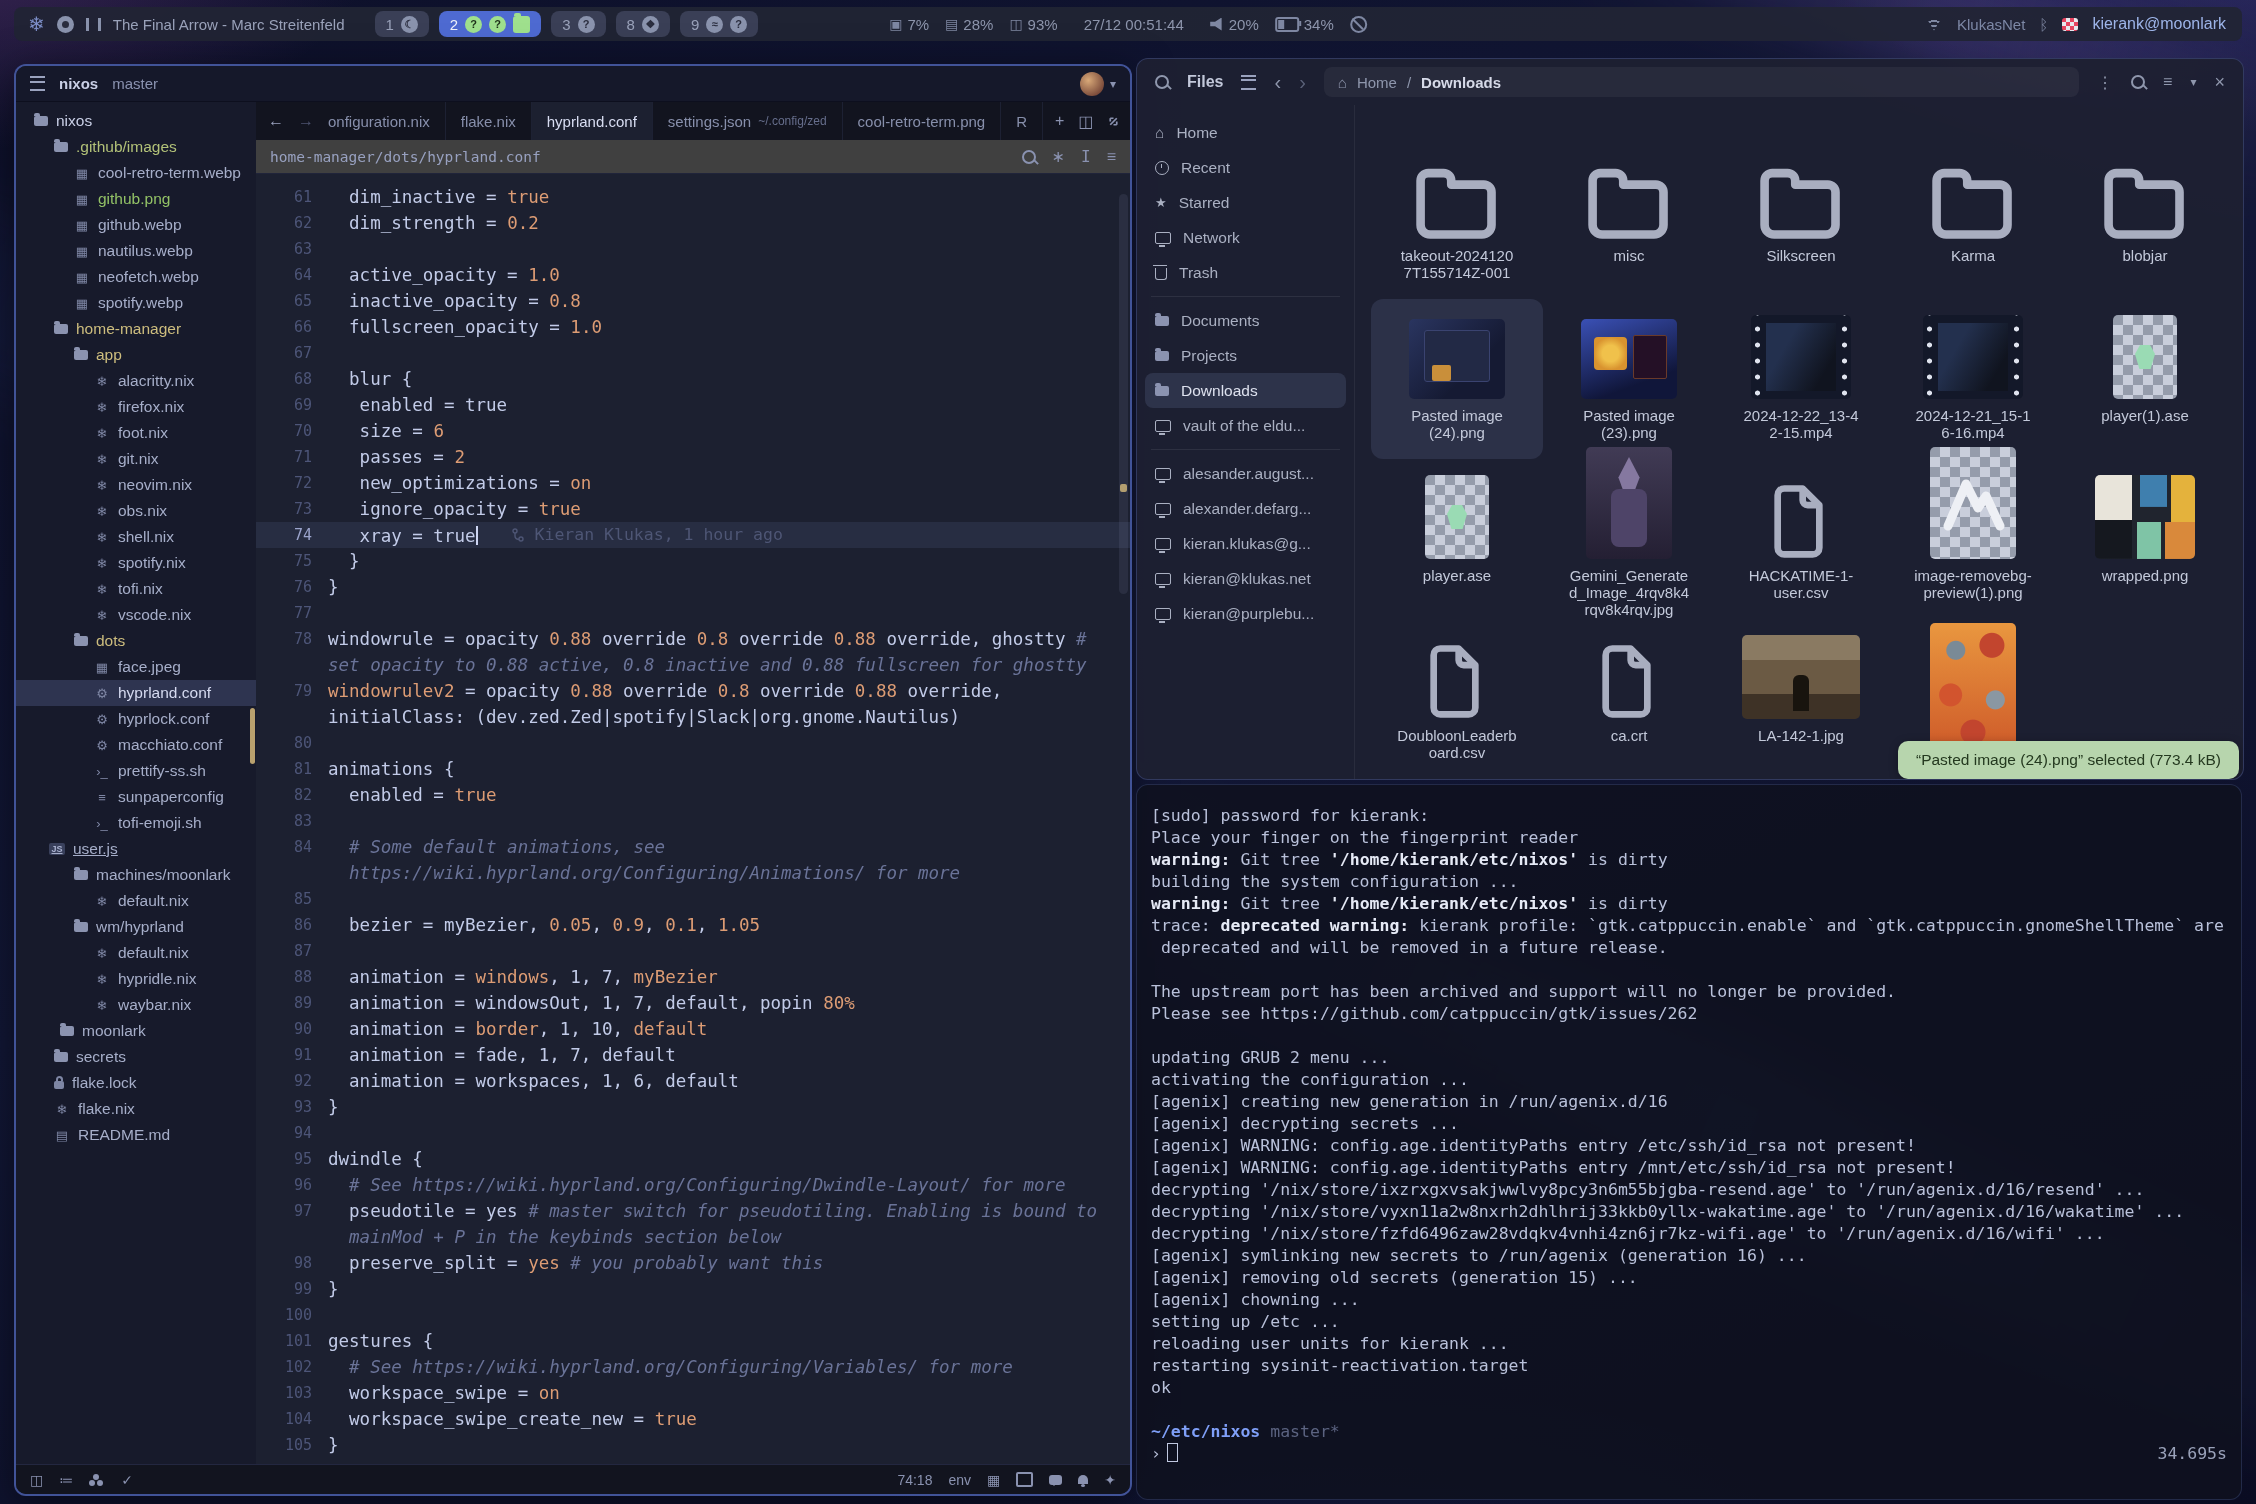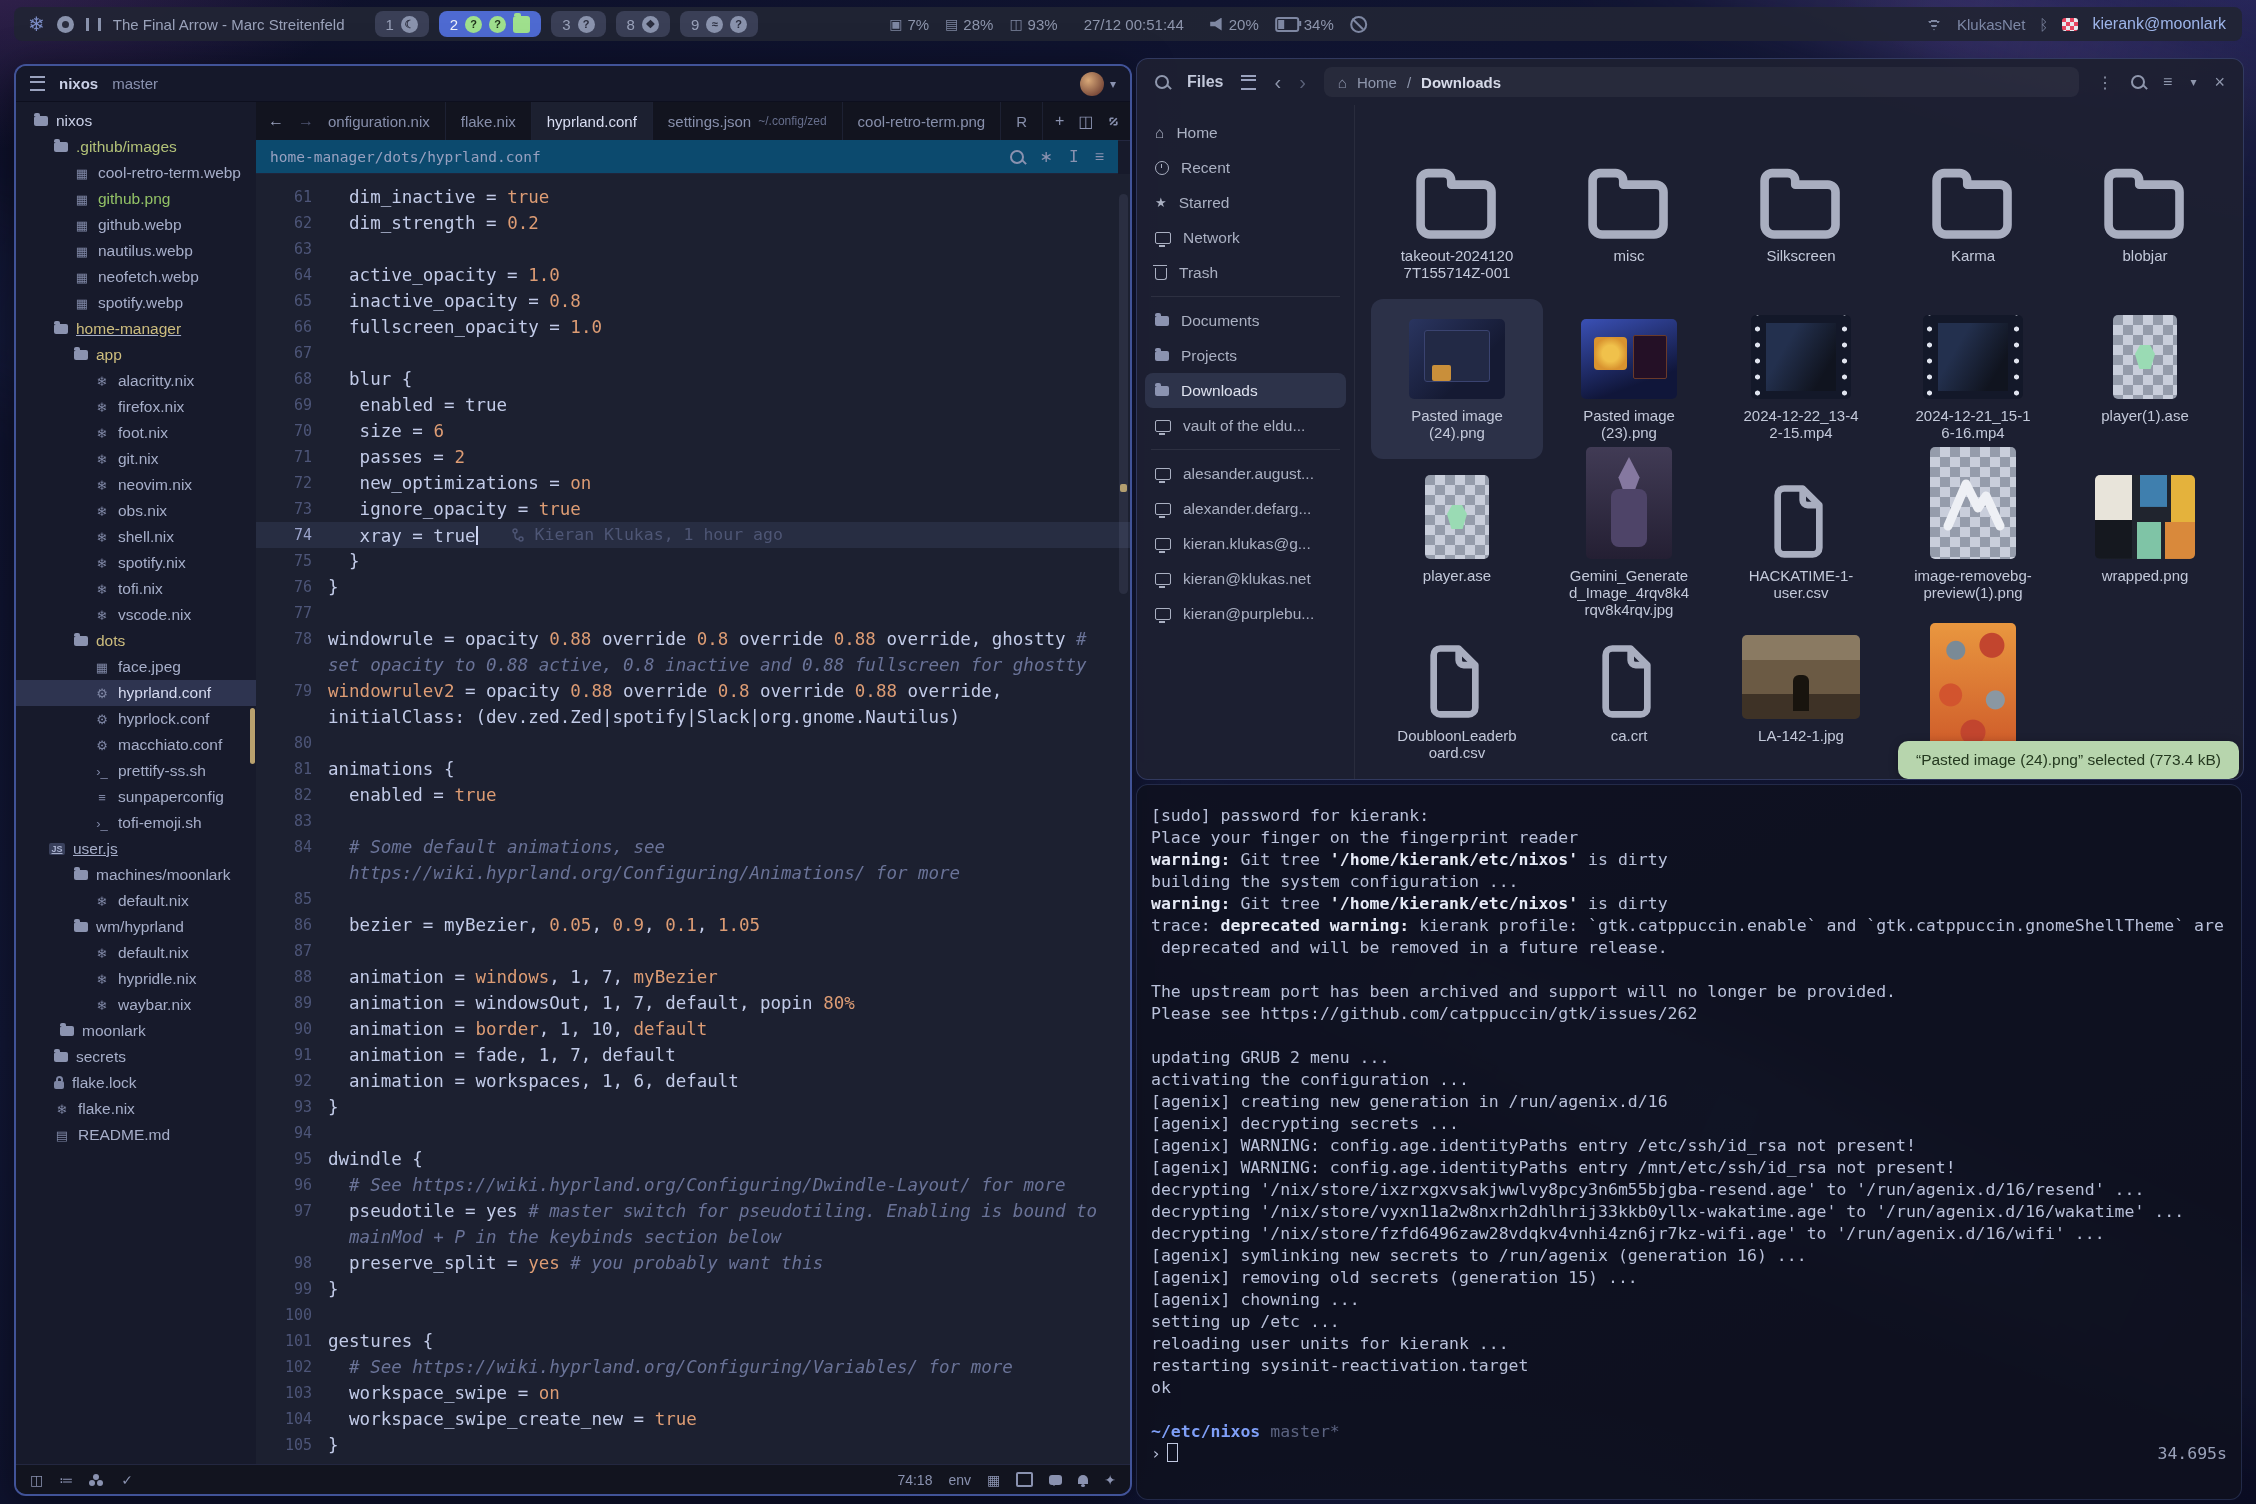--- a/index.html
+++ b/index.html
@@ -81,21 +81,21 @@
 
   #zed-tabs{position:absolute;left:240px;top:36px;right:0;height:38px;background:#12141f;border-bottom:1px solid #232740;display:flex;align-items:stretch;}
   .tab-nav{display:flex;align-items:center;gap:14px;padding:0 12px;color:#9aa2be;font-size:16px;}
   .tab-nav .dim{color:#4d5470;}
   .tab{display:flex;align-items:center;gap:7px;padding:0 15px;font-size:15px;color:#878fab;border-right:1px solid #1d2133;white-space:nowrap;}
   .tab.trunc{padding-left:2px;}
   .tab.active{background:#1c2030;color:#d8ddf2;}
   .tab .hint{font-size:12px;color:#666e8c;}
   #tab-actions{margin-left:auto;display:flex;align-items:center;gap:14px;padding:0 12px;background:#12141f;color:#8a92b0;font-size:16px;}
 
-  #zed-crumbbar{position:absolute;left:240px;top:74px;right:12px;height:34px;background:#0c4a6e;border-bottom:1px solid #20243a;
+  #zed-crumbbar{position:absolute;left:240px;top:74px;right:0;height:34px;background:#404040;border-bottom:1px solid #20243a;
     display:flex;align-items:center;padding:0 14px;box-sizing:border-box;}
   #zed-crumb{font-family:"DejaVu Sans Mono",monospace;font-size:14.5px;color:#98a1c0;}
   #crumb-icons{margin-left:auto;display:flex;align-items:center;gap:16px;color:#8a92b0;}
   .i-search{width:10px;height:10px;border:2px solid currentColor;border-radius:50%;position:relative;display:inline-block;}
   .i-search::after{content:"";position:absolute;left:9px;top:9px;width:6px;height:2px;background:currentColor;transform:rotate(45deg);}
 
   #editor{position:absolute;left:240px;top:108px;right:0;bottom:30px;background:#1c2030;overflow:hidden;padding-top:10px;}
   .crow{display:flex;height:26px;line-height:26px;font-family:"DejaVu Sans Mono",monospace;font-size:17.5px;white-space:pre;}
   .crow .ln{width:56px;text-align:right;padding-right:16px;color:#4d5578;font-size:15px;flex:none;}
   .crow.active{background:rgba(122,142,200,.12);}
@@ -306,21 +306,21 @@
             <span class="lbl">nautilus.webp</span>
           </div>
           <div class="trow" style="padding-left: 58px;">
             <span class="tico">▦</span>
             <span class="lbl">neofetch.webp</span>
           </div>
           <div class="trow" style="padding-left: 58px;">
             <span class="tico">▦</span>
             <span class="lbl">spotify.webp</span>
           </div>
-          <div class="trow" style="padding-left: 38px; text-decoration: underline;">
+          <div class="trow" style="padding-left: 38px;">
             <span class="mf"></span>
             <span class="lbl y">home-manager</span>
           </div>
           <div class="trow" style="padding-left: 58px;">
             <span class="mf"></span>
             <span class="lbl y">app</span>
           </div>
           <div class="trow" style="padding-left: 78px;">
             <span class="tico">❄</span>
             <span class="lbl">alacritty.nix</span>

